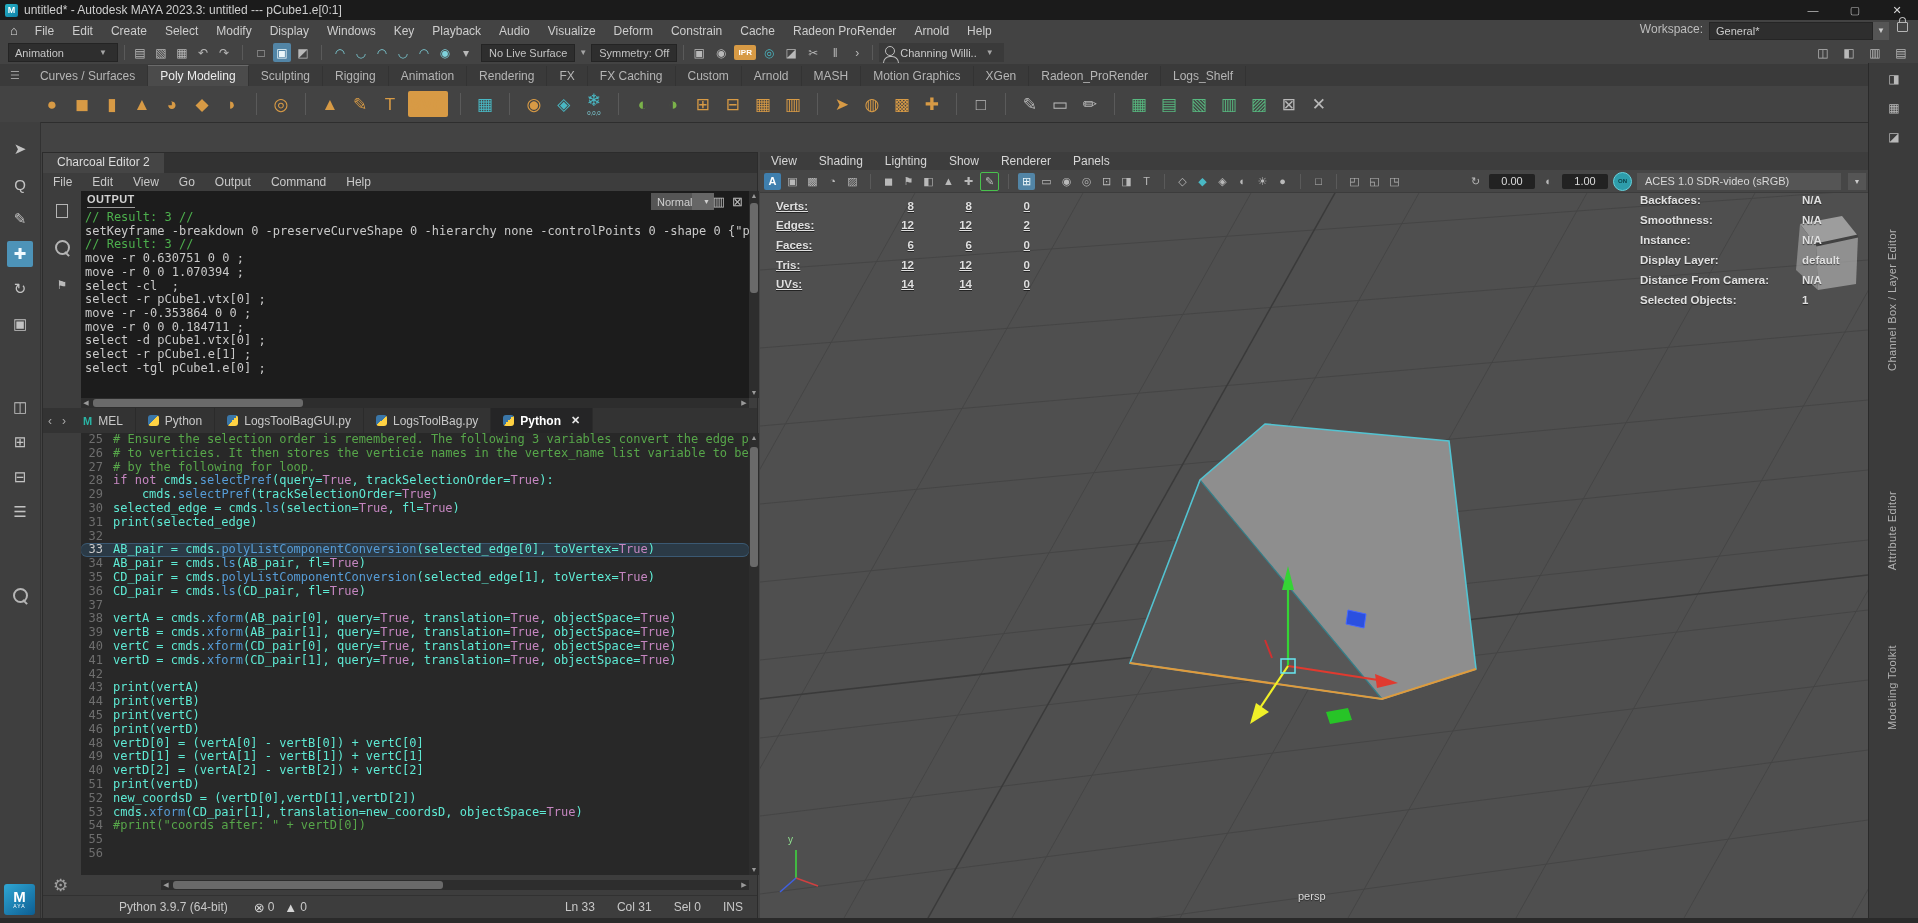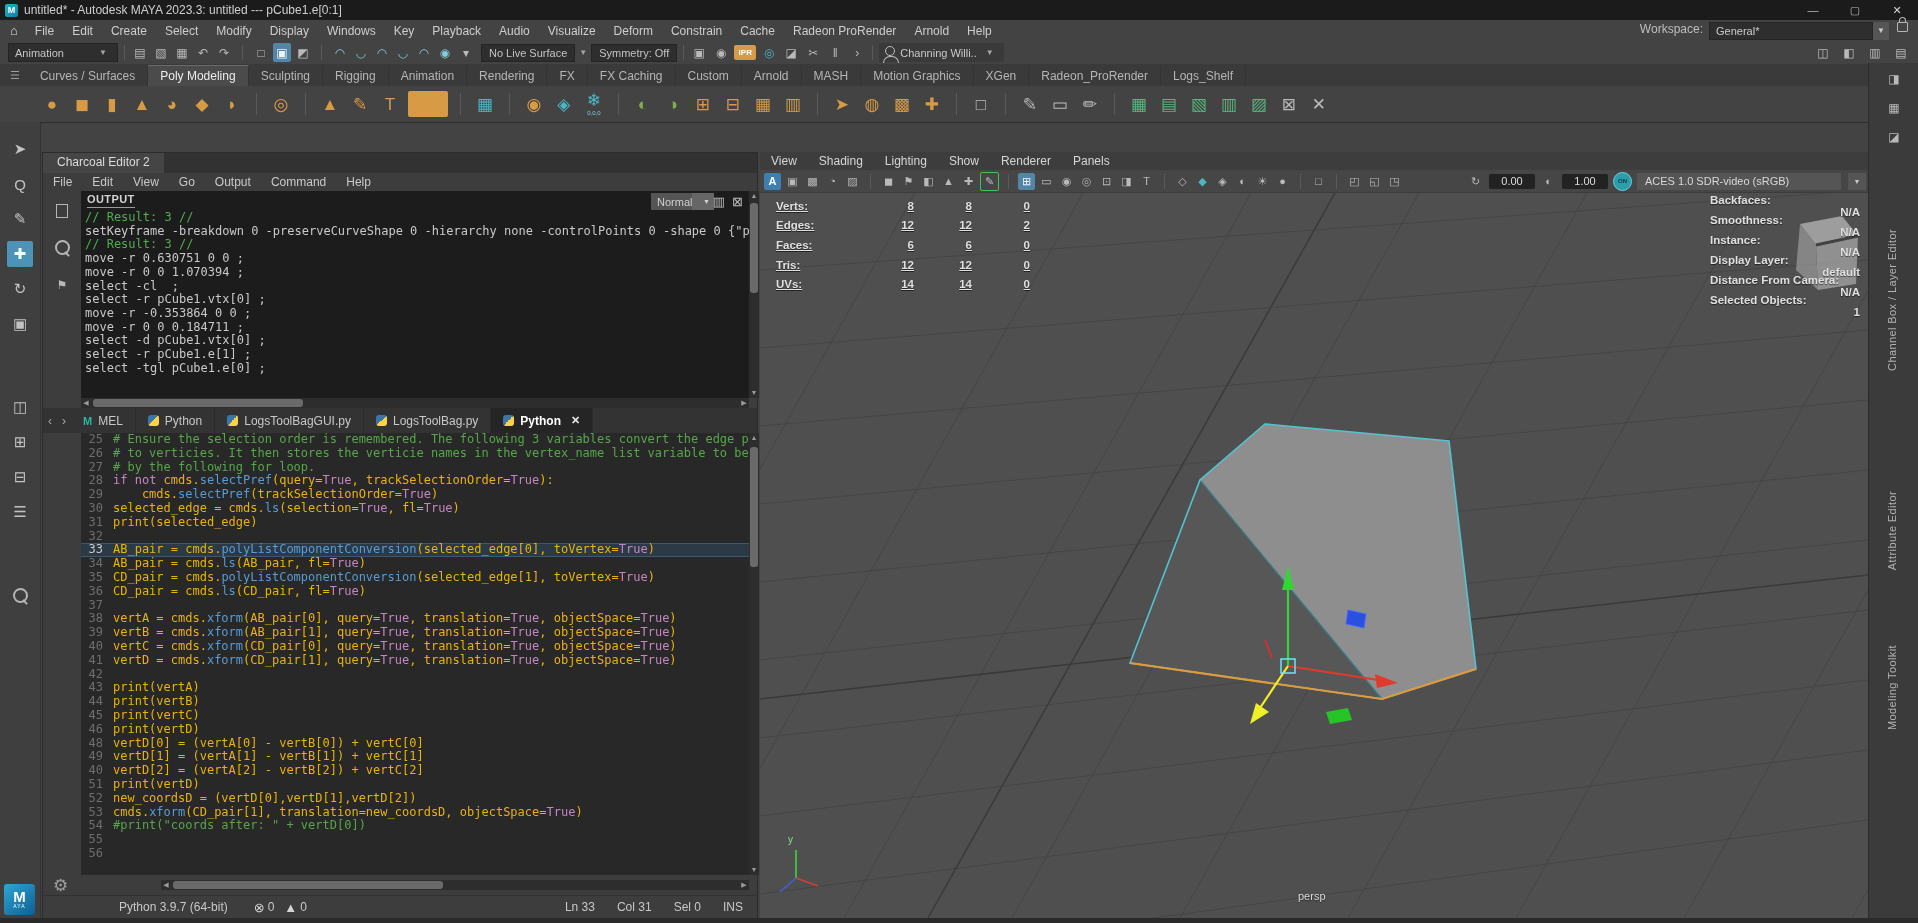--- a/index.html
+++ b/index.html
@@ -84,25 +84,25 @@
   .hsb .thumb{position:absolute;top:1px;height:8px;background:#6a6a6a;border-radius:3px;}
   .edtabs{left:0;top:255px;width:714px;height:25px;background:#333;display:flex;align-items:stretch;color:#c8c8c8;font-size:12px;}
   .tabarr{display:flex;align-items:center;padding:0 5px;color:#a8a8a8;font-size:12px;}
   .etab{display:flex;align-items:center;gap:6px;padding:0 12px;border-right:1px solid #2b2b2b;}
   .etab.on{background:#252526;color:#ffffff;font-weight:bold;}
   .pyic{width:11px;height:11px;border-radius:3px;background:linear-gradient(135deg,#3a76a8 50%,#ffd243 50%);}
   .melic{color:#2ab5a5;font-weight:bold;font-size:11px;}
   .closex{font-size:11px;color:#e8e8e8;margin-left:4px;}
   .codewrap{left:38px;top:280px;width:668px;height:442px;background:#282828;overflow:hidden;font-family:"DejaVu Sans Mono",monospace;font-size:12px;}
   .crow{display:flex;height:13.8px;line-height:13.8px;white-space:pre;}
-  .crow.cur{background:rgba(49,95,135,.32);box-shadow:inset 0 1px 0 rgba(90,150,200,.35), inset 0 -1px 0 rgba(90,150,200,.35);}
+  .crow.cur{background:rgba(49,95,135,.32);box-shadow:inset 0 1px 0 rgba(90,150,200,.35), inset 0 -1px 0 rgba(90,150,200,.35);border-radius:6px;}
   .gut{width:22px;text-align:right;color:#6e6e6e;flex:none;}
   .crow.cur .gut{color:#c9c9c9;}
   .ct{padding-left:10px;}
-  .st{color:#eab308;} .sc{color:#57a64a;} .sk{color:#c586c0;} .sf{color:#569cd6;}
+  .st{color:#5eead4;} .sc{color:#57a64a;} .sk{color:#c586c0;} .sf{color:#569cd6;}
   .edstatus{left:0;top:742px;width:714px;height:22px;background:#3d3d3d;display:flex;align-items:center;color:#c8c8c8;font-size:12px;border-top:1px solid #313131;}
   .edstatus .lbl{margin-right:16px;}
   .stic{font-size:13px;color:#d5d5d5;margin:0 3px 0 10px;}
   .edright{margin-left:auto;display:flex;gap:22px;margin-right:14px;}
   .gear{position:absolute;color:#9f9f9f;font-size:17px;}
 
   
   .vp{left:760px;top:152px;width:1108px;height:766px;background:#4f4f4f;overflow:hidden;}
   .vpmenu{position:absolute;left:0;top:0;width:1108px;height:18px;background:#3d3d3d;display:flex;align-items:center;color:#d6d6d6;font-size:12px;z-index:5;}
   .vpmenu .mi{padding:0 11px;}
@@ -113,21 +113,21 @@
   .numfld{width:46px;height:15px;background:#222;color:#dcdcdc;font-size:11px;display:flex;align-items:center;justify-content:center;border-radius:2px;}
   .onbadge{width:17px;height:17px;border-radius:50%;background:#2e9dab;color:#063;color:#0a4046;font-size:6px;font-weight:bold;display:flex;align-items:center;justify-content:center;border:1px solid #66d2dd;}
   .csbox{height:17px;background:#555;color:#d8d8d8;font-size:11px;display:flex;align-items:center;padding:0 8px;min-width:188px;}
   .csdd{width:18px;height:17px;background:#555;display:flex;align-items:center;justify-content:center;font-size:7px;color:#ccc;margin-left:2px;}
   .hud{position:absolute;z-index:4;color:#e0e0e0;font-size:11.5px;font-weight:bold;text-shadow:0 1px 1px rgba(0,0,0,.55);}
   .hudL{left:16px;top:44px;text-decoration:underline;}
   .hudL .srow{display:flex;height:19.6px;align-items:center;}
   .hudL .sl{width:80px;}
   .hudL .sv{width:58px;text-align:right;}
   .hudR{left:880px;top:42px;width:220px;}
-  .hudR .srow{display:flex;height:20px;align-items:flex-end;flex-direction:column;}
+  .hudR .srow{display:flex;height:20px;align-items:flex-start;}
   .hudR .sl{width:150px;}
   .hudR .sv{flex:1;text-align:left;padding-left:12px;}
   .persp{position:absolute;left:538px;top:738px;color:#dadada;font-size:11px;z-index:4;text-shadow:0 1px 1px rgba(0,0,0,.5);}
   .axisY{position:absolute;left:28px;top:682px;color:#8fe08f;font-size:10px;z-index:4;}
 
   
   .rstrip{left:1868px;top:63px;width:50px;height:855px;background:#3b3b3b;border-left:1px solid #2a2a2a;}
   .rsicons{position:absolute;left:0;top:6px;width:50px;display:flex;flex-direction:column;align-items:center;gap:10px;color:#a8a8a8;font-size:13px;}
   .vlab{position:absolute;left:17px;writing-mode:vertical-rl;transform:rotate(180deg);color:#b2b2b2;font-size:11px;letter-spacing:.4px;}
 

